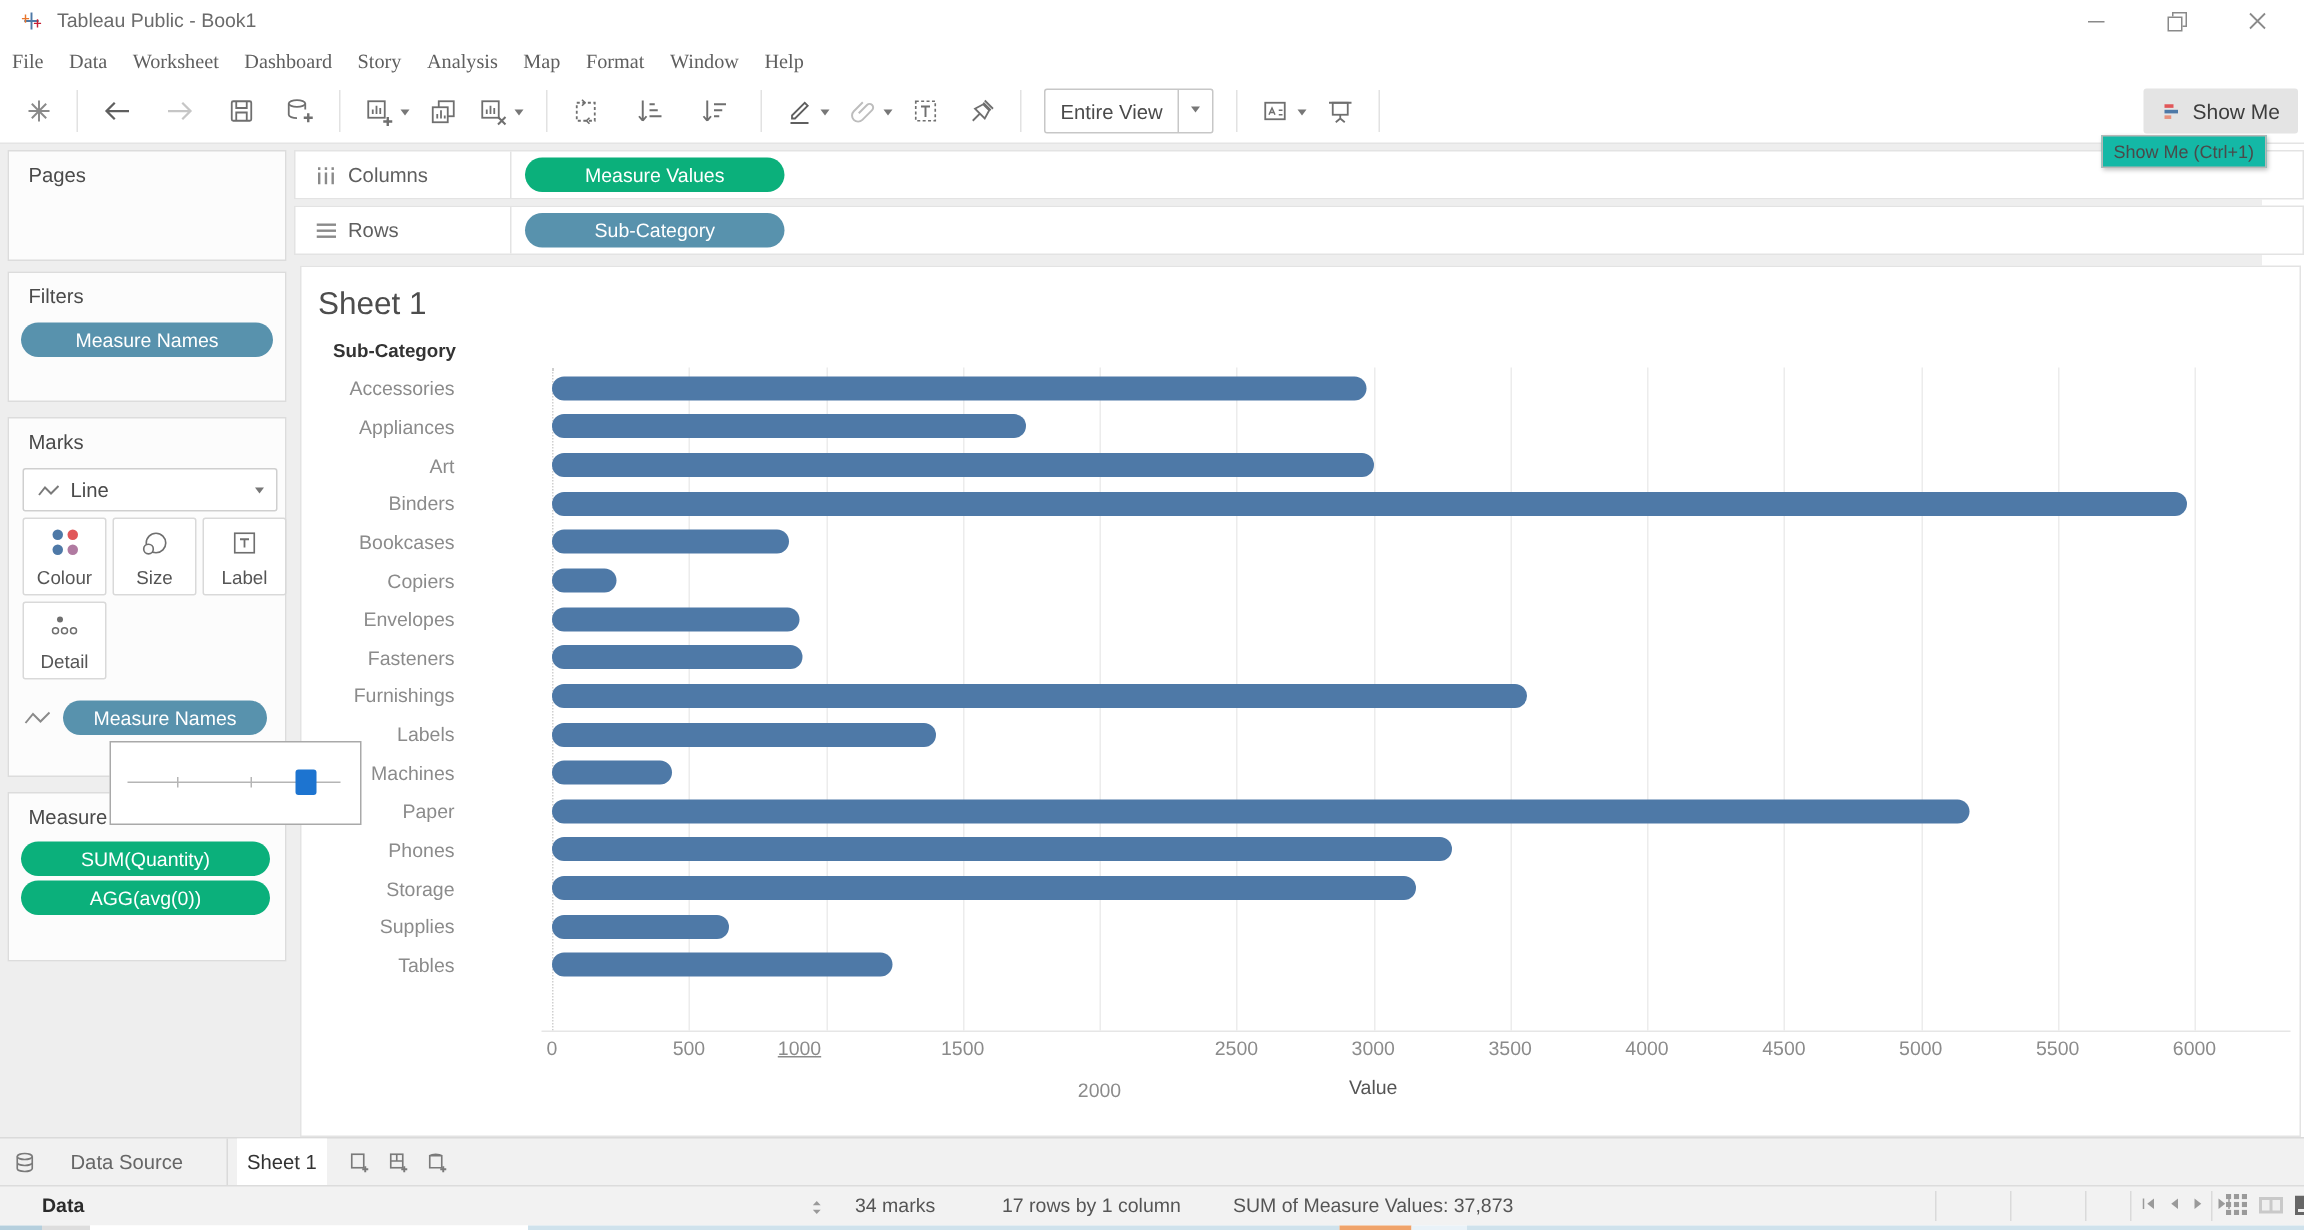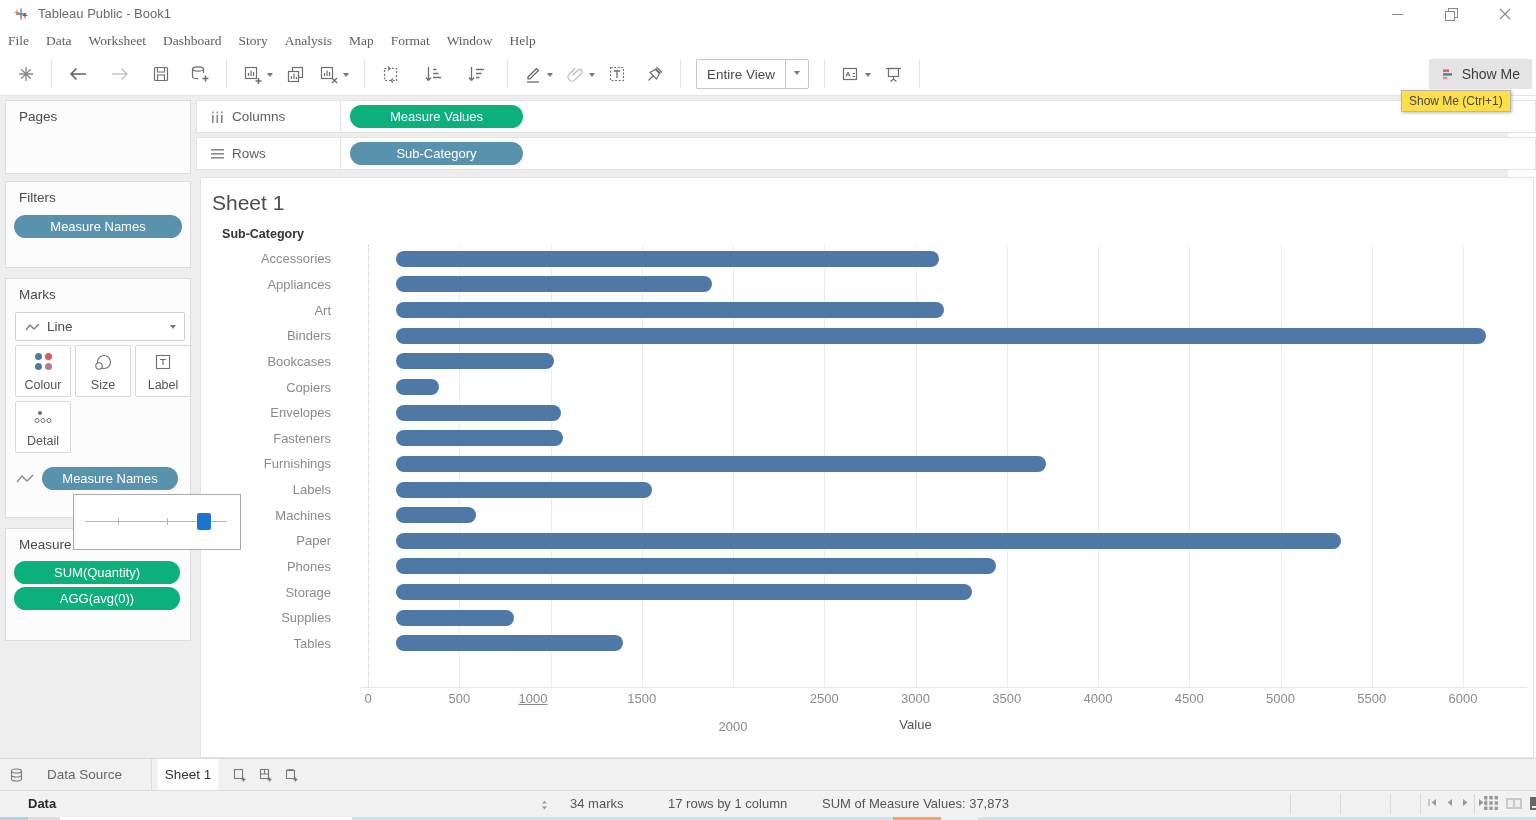--- a/index.html
+++ b/index.html
@@ -17,21 +17,21 @@
   .menu-item{font-size:13.5px;color:#5f5f5f;margin-right:17px;cursor:default;}
   
   .toolbar{position:absolute;left:0;top:53px;width:1536px;height:43px;background:#fff;border-bottom:1px solid #e4e4e4;display:flex;align-items:center;padding-left:10px;box-sizing:border-box;}
   .tbtn{display:flex;align-items:center;justify-content:center;height:30px;padding:0 6px;border-radius:2px;}
   .tsep{width:1px;height:28px;background:#e2e2e2;margin:0 9px;}
   .caret{width:0;height:0;border:3.5px solid transparent;border-top:4.5px solid #777;margin-left:4px;margin-top:4px;}
   .entire-view{display:flex;align-items:stretch;border:1px solid #c7c7c7;border-radius:2px;height:28px;margin:0 6px;background:#fff;}
   .entire-view .ev-label{display:flex;align-items:center;padding:0 10px;font-size:13.5px;color:#4a4a4a;}
   .entire-view .ev-caret{display:flex;align-items:center;justify-content:center;width:22px;border-left:1px solid #c7c7c7;}
   .showme{display:flex;align-items:center;gap:6px;background:#e4e4e4;border-radius:2px;height:30px;padding:0 12px;margin-right:4px;font-size:14px;color:#3d3d3d;}
-  .tooltip{position:absolute;left:1401px;top:90px;background:#fde047;border:1px solid #b7b7b7;box-shadow:1px 1px 3px rgba(0,0,0,.25);font-size:12px;color:#4a4a4a;padding:3px 7px;white-space:nowrap;z-index:30;}
+  .tooltip{position:absolute;left:1401px;top:90px;background:#14b8a6;border:1px solid #b7b7b7;box-shadow:1px 1px 3px rgba(0,0,0,.25);font-size:12px;color:#4a4a4a;padding:3px 7px;white-space:nowrap;z-index:30;}
   
   .workarea{position:absolute;left:0;top:96px;width:1508px;height:662px;background:#eeeeee;}
   .sidebar-card{position:absolute;left:5px;width:186px;background:#fcfcfc;border:1px solid #dcdcdc;box-sizing:border-box;}
   .card-title{position:absolute;left:13px;top:8px;font-size:13.5px;color:#4a4a4a;}
   .pill{height:23px;border-radius:12px;display:flex;align-items:center;justify-content:center;color:#fff;font-size:13px;box-sizing:border-box;}
   .pill-blue{background:#5892ad;}
   .pill-green{background:#0bb07b;}
   
   .mark-dd{position:absolute;left:9px;top:33px;width:168px;height:27px;border:1px solid #cfcfcf;border-radius:2px;background:#fff;display:flex;align-items:center;}
   .mark-dd .dd-label{flex:1;display:flex;align-items:center;gap:7px;padding-left:9px;font-size:13.5px;color:#4a4a4a;}
@@ -48,21 +48,21 @@
   .shelf-row{position:absolute;left:196px;width:1340px;height:33px;background:#fff;border:1px solid #e3e3e3;box-sizing:border-box;display:flex;}
   .shelf-label{width:144px;border-right:1px solid #e3e3e3;display:flex;align-items:center;gap:8px;padding-left:14px;box-sizing:border-box;font-size:13.5px;color:#5f5f5f;}
   .shelf-pills{flex:1;display:flex;align-items:center;padding-left:9px;}
   .shelf-pills .pill{width:173px;}
   
   .chart-card{position:absolute;left:200px;top:81px;width:1334px;height:581px;background:#fff;border:1px solid #e3e3e3;box-sizing:border-box;}
   .sheet-title{position:absolute;left:11px;top:13px;font-size:21px;color:#4d4d4d;}
   .row-header{position:absolute;left:0;top:49px;width:103px;text-align:right;font-size:12.5px;font-weight:bold;color:#333;}
   .rows-wrap{position:absolute;left:0;top:68px;width:1330px;}
   .chart-row{display:flex;height:25.65px;align-items:center;}
-  .row-label{width:167px;box-sizing:border-box;padding-right:65px;text-align:right;font-size:13px;color:#8b8b8b;margin-left:28px;}
+  .row-label{width:167px;box-sizing:border-box;padding-right:65px;text-align:right;font-size:13px;color:#8b8b8b;}
   .row-plot{position:relative;width:1095px;height:100%;}
   .bar{position:absolute;left:0;top:4.8px;height:16px;border-radius:8px;}
   .grid-layer{position:absolute;left:167px;top:67px;width:1096px;height:442px;}
   .gridline{position:absolute;top:0;bottom:0;width:1px;background:#ececec;}
   .zero-line{position:absolute;left:0;top:0;bottom:0;width:0;border-left:1px dotted #cfcfcf;}
   .axis-line{position:absolute;left:160px;top:509px;width:1166px;border-top:1px solid #e6e6e6;}
   .axis-labels{position:absolute;left:167px;top:513px;width:1096px;height:18px;}
   .axis-tick{position:absolute;width:70px;margin-left:-35px;text-align:center;font-size:13px;color:#8b8b8b;}
   .axis-title{position:absolute;left:167px;top:539px;width:1095px;text-align:center;font-size:13px;color:#555;}
   

